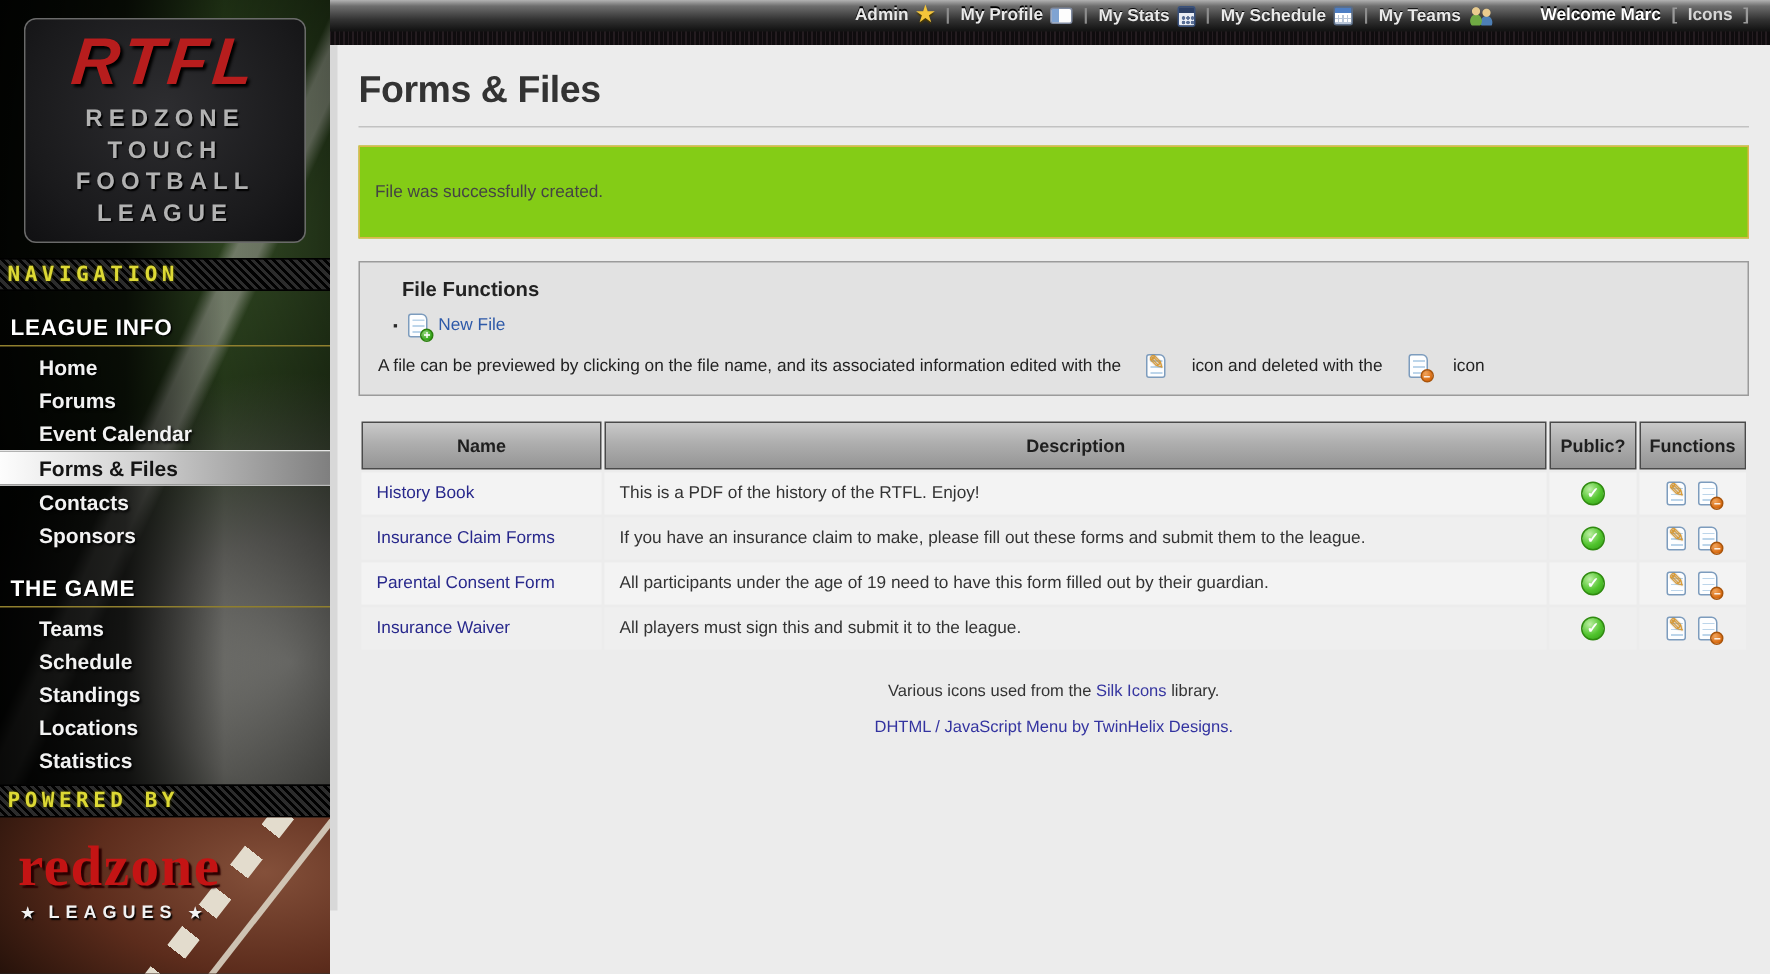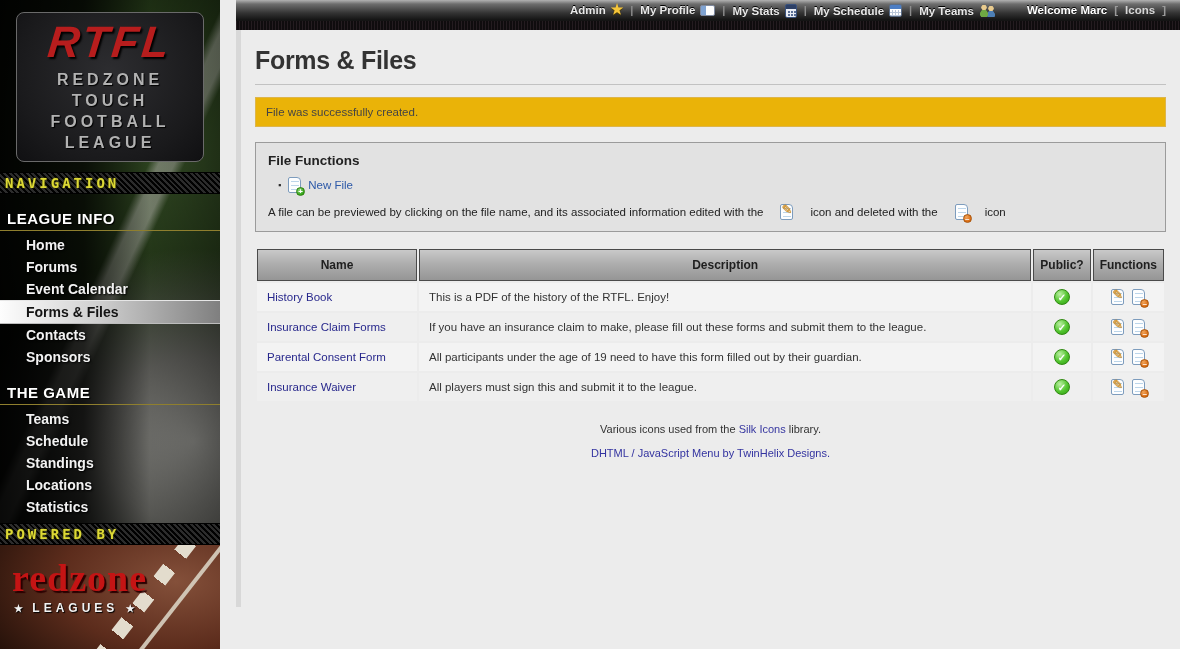--- a/index.html
+++ b/index.html
@@ -63,21 +63,21 @@
   }
   .rz-text{
     position:absolute; left:12px; top:14px;
     font-family:"Liberation Serif",serif; font-weight:bold; font-size:38px; line-height:1;
     color:#c41414; letter-spacing:1px; text-shadow:2px 2px 1px #2a0000;
   }
   .rz-sub{ position:absolute; left:14px; top:56px; color:#f2f2f2; font-weight:bold; font-size:12px; letter-spacing:4px; text-shadow:1px 1px 1px #000; }
   .rz-sub .star{ color:#f2f2f2; font-size:10px; letter-spacing:2px; }
 
   
-  .page{ position:absolute; left:236px; top:0; right:0; height:607px; overflow:hidden; }
+  .page{ position:absolute; left:220px; top:0; right:0; height:607px; overflow:hidden; }
   .topbar{
     height:30px; display:flex; align-items:flex-start; justify-content:flex-end;
     padding:4px 14px 0 0; gap:7px;
     background:
       linear-gradient(180deg,#b2b2b2 0,#6e6e6e 4px,#333 13px,#141414 20px) top/100% 21px no-repeat,
       repeating-linear-gradient(90deg,#241c20 0 1px,#0f0c0e 1px 3px);
   }
   .tb-item{ display:flex; align-items:center; color:#e9e9e9; font-weight:bold; font-size:11.5px; text-decoration:none; text-shadow:0 -1px 0 #000; cursor:pointer; }
   .tb-sep{ color:#8d8d8d; font-size:11px; font-weight:bold; }
   .tb-welcome{ color:#fff; font-weight:bold; font-size:11.5px; margin-left:24px; text-shadow:0 -1px 0 #000; }
@@ -106,23 +106,23 @@
     background:
       radial-gradient(circle at 5px 3.5px,#e9cb8e 0 2.4px,transparent 3px),
       radial-gradient(ellipse 4px 4.5px at 5px 10px,#6fa943 0 3.6px,transparent 4.2px),
       radial-gradient(circle at 12px 4.5px,#e9cb8e 0 2.4px,transparent 3px),
       radial-gradient(ellipse 4px 4.5px at 12px 11px,#4d7fb5 0 3.6px,transparent 4.2px); }
 
   
   .content{ height:619px; border-left:5px solid #d8d8d8; background:#ececec; padding:6px 14px 0 14px; }
   .page-title{ font-size:25px; font-weight:bold; color:#333; letter-spacing:-.3px; margin:10px 0 9px; }
   .rule{ border:0; border-top:1px solid #c2c2c2; margin:0 0 12px; }
-  .flash{ background:#eab308; border:1px solid #ddb54b; padding:8px 10px; font-size:11.5px; color:#444; margin-bottom:15px; }
+  .flash{ background:#84cc16; border:1px solid #ddb54b; padding:24px 10px; font-size:11.5px; color:#444; margin-bottom:15px; }
   .panel{ background:#e2e2e2; border:1px solid #9b9b9b; padding:9px 12px 11px; }
-  .panel-title{ font-size:13.5px; font-weight:bold; color:#222; margin:1px 0 9px; }
+  .panel-title{ font-size:13.5px; font-weight:bold; color:#222; margin:1px 16px 9px; }
   .nf-row{ display:flex; align-items:center; gap:7px; margin:0 0 11px 10px; font-size:11.5px; }
   .bullet{ color:#2a2a2a; font-size:9px; line-height:9px; }
   .nf-link{ color:#2d59a8; text-decoration:none; cursor:pointer; }
   .help{ font-size:11.5px; color:#222; display:flex; align-items:center; gap:17px; flex-wrap:wrap; }
 
   
   .pg{ position:relative; display:inline-block; width:13px; height:16px; vertical-align:middle;
     border:1px solid #7d9cbd; border-radius:2px 4px 2px 2px; background-color:#fdfeff;
     background-image: repeating-linear-gradient(180deg,#bcd5ea 0 1px,transparent 1px 4px);
     background-size:8px 10px; background-position:2px 3px; background-repeat:no-repeat; cursor:pointer; }

